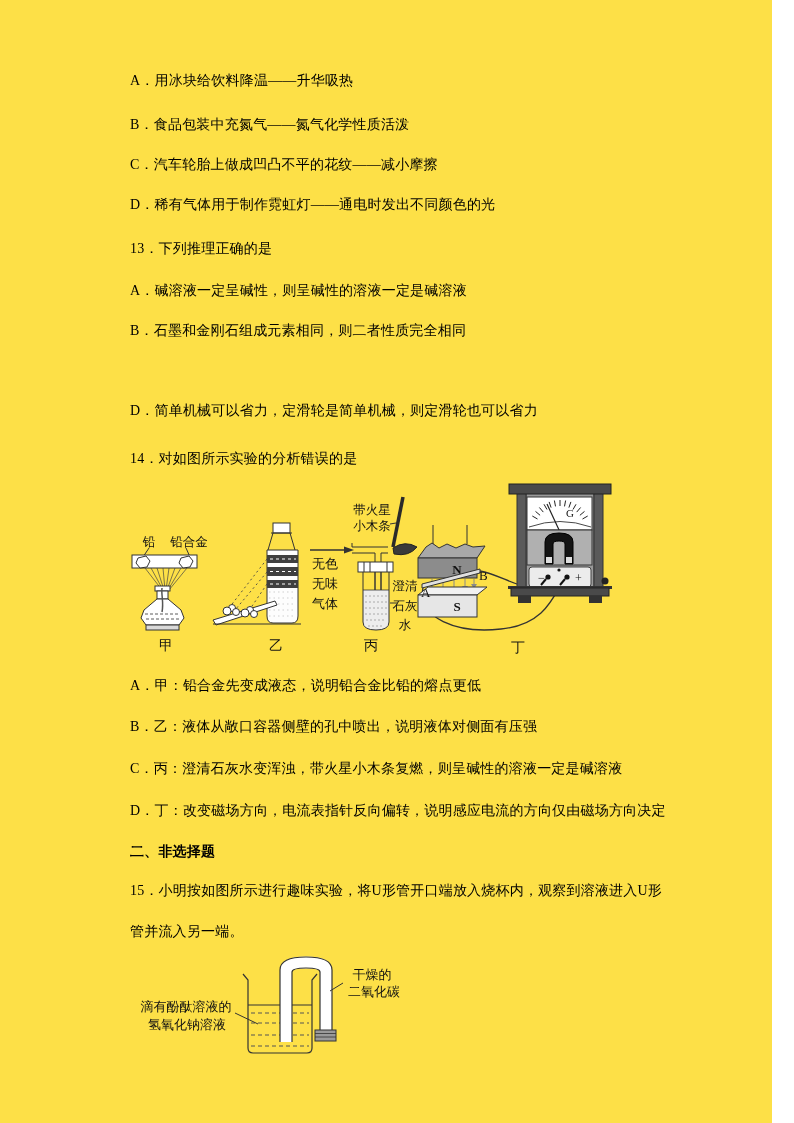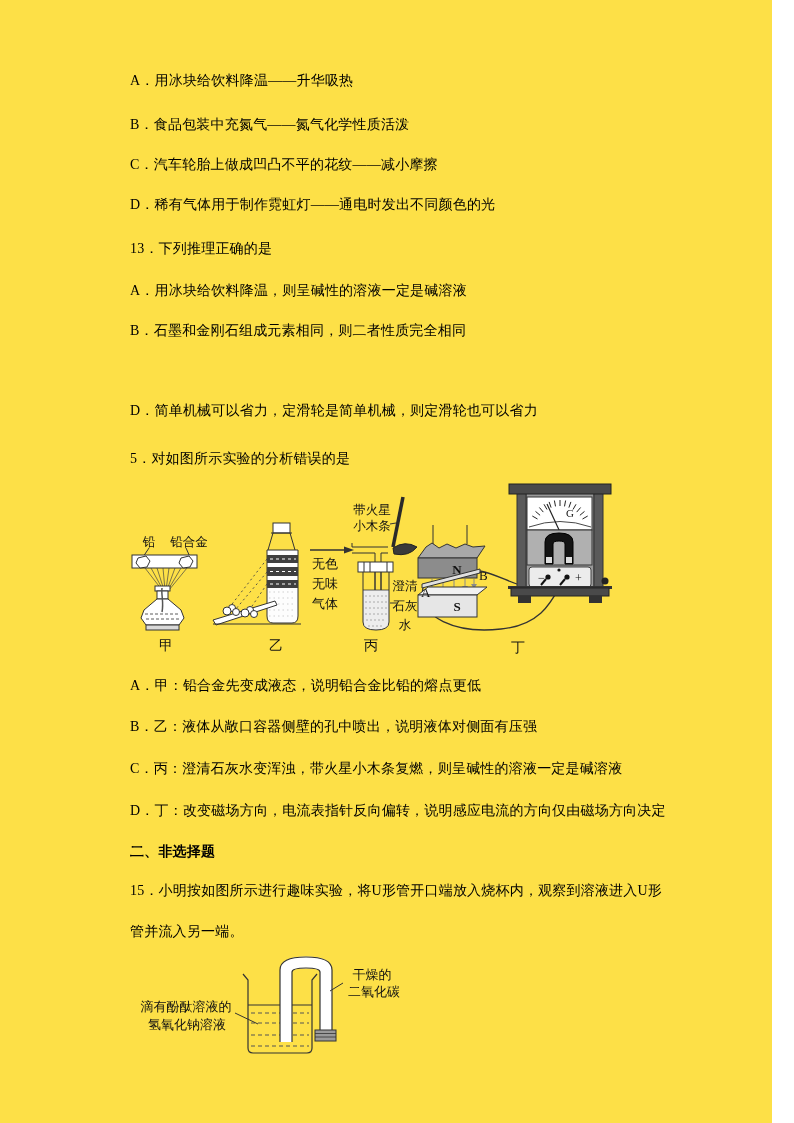--- a/index.html
+++ b/index.html
@@ -22,25 +22,25 @@
 <body>
 
 <div class="page">
 
   <div class="line" style="top:72px">A．用冰块给饮料降温——升华吸热</div>
   <div class="line" style="top:116px">B．食品包装中充氮气——氮气化学性质活泼</div>
   <div class="line" style="top:156px">C．汽车轮胎上做成凹凸不平的花纹——减小摩擦</div>
   <div class="line" style="top:196px">D．稀有气体用于制作霓虹灯——通电时发出不同颜色的光</div>
 
   <div class="line" style="top:240px">13．下列推理正确的是</div>
-  <div class="line" style="top:282px">A．用冰块给饮料降温，则呈碱性的溶液一定是碱溶液</div>
+  <div class="line" style="top:282px">A．碱溶液一定呈碱性，则呈碱性的溶液一定是碱溶液</div>
   <div class="line" style="top:322px">B．石墨和金刚石组成元素相同，则二者性质完全相同</div>
   <div class="line" style="top:402px">D．简单机械可以省力，定滑轮是简单机械，则定滑轮也可以省力</div>
 
-  <div class="line" style="top:450px">5．对如图所示实验的分析错误的是</div>
+  <div class="line" style="top:450px">14．对如图所示实验的分析错误的是</div>
 
   <svg class="fig" style="left:105px;top:480px" width="510" height="180" viewBox="0 0 510 180">
 
     <g stroke="#333" fill="none" stroke-width="1">
       <text class="lbl" x="44" y="66" text-anchor="middle" stroke="none">铅</text>
       <text class="lbl" x="84" y="66" text-anchor="middle" stroke="none">铅合金</text>
       <line x1="44" y1="68" x2="38" y2="77"></line>
       <line x1="81" y1="68" x2="85" y2="77"></line>
       <rect x="27" y="75" width="65" height="13" fill="#fff"></rect>
       <path d="M33,78 L41,76 L45,81 L42,87 L35,88 L31,83 Z" fill="#fff"></path>

